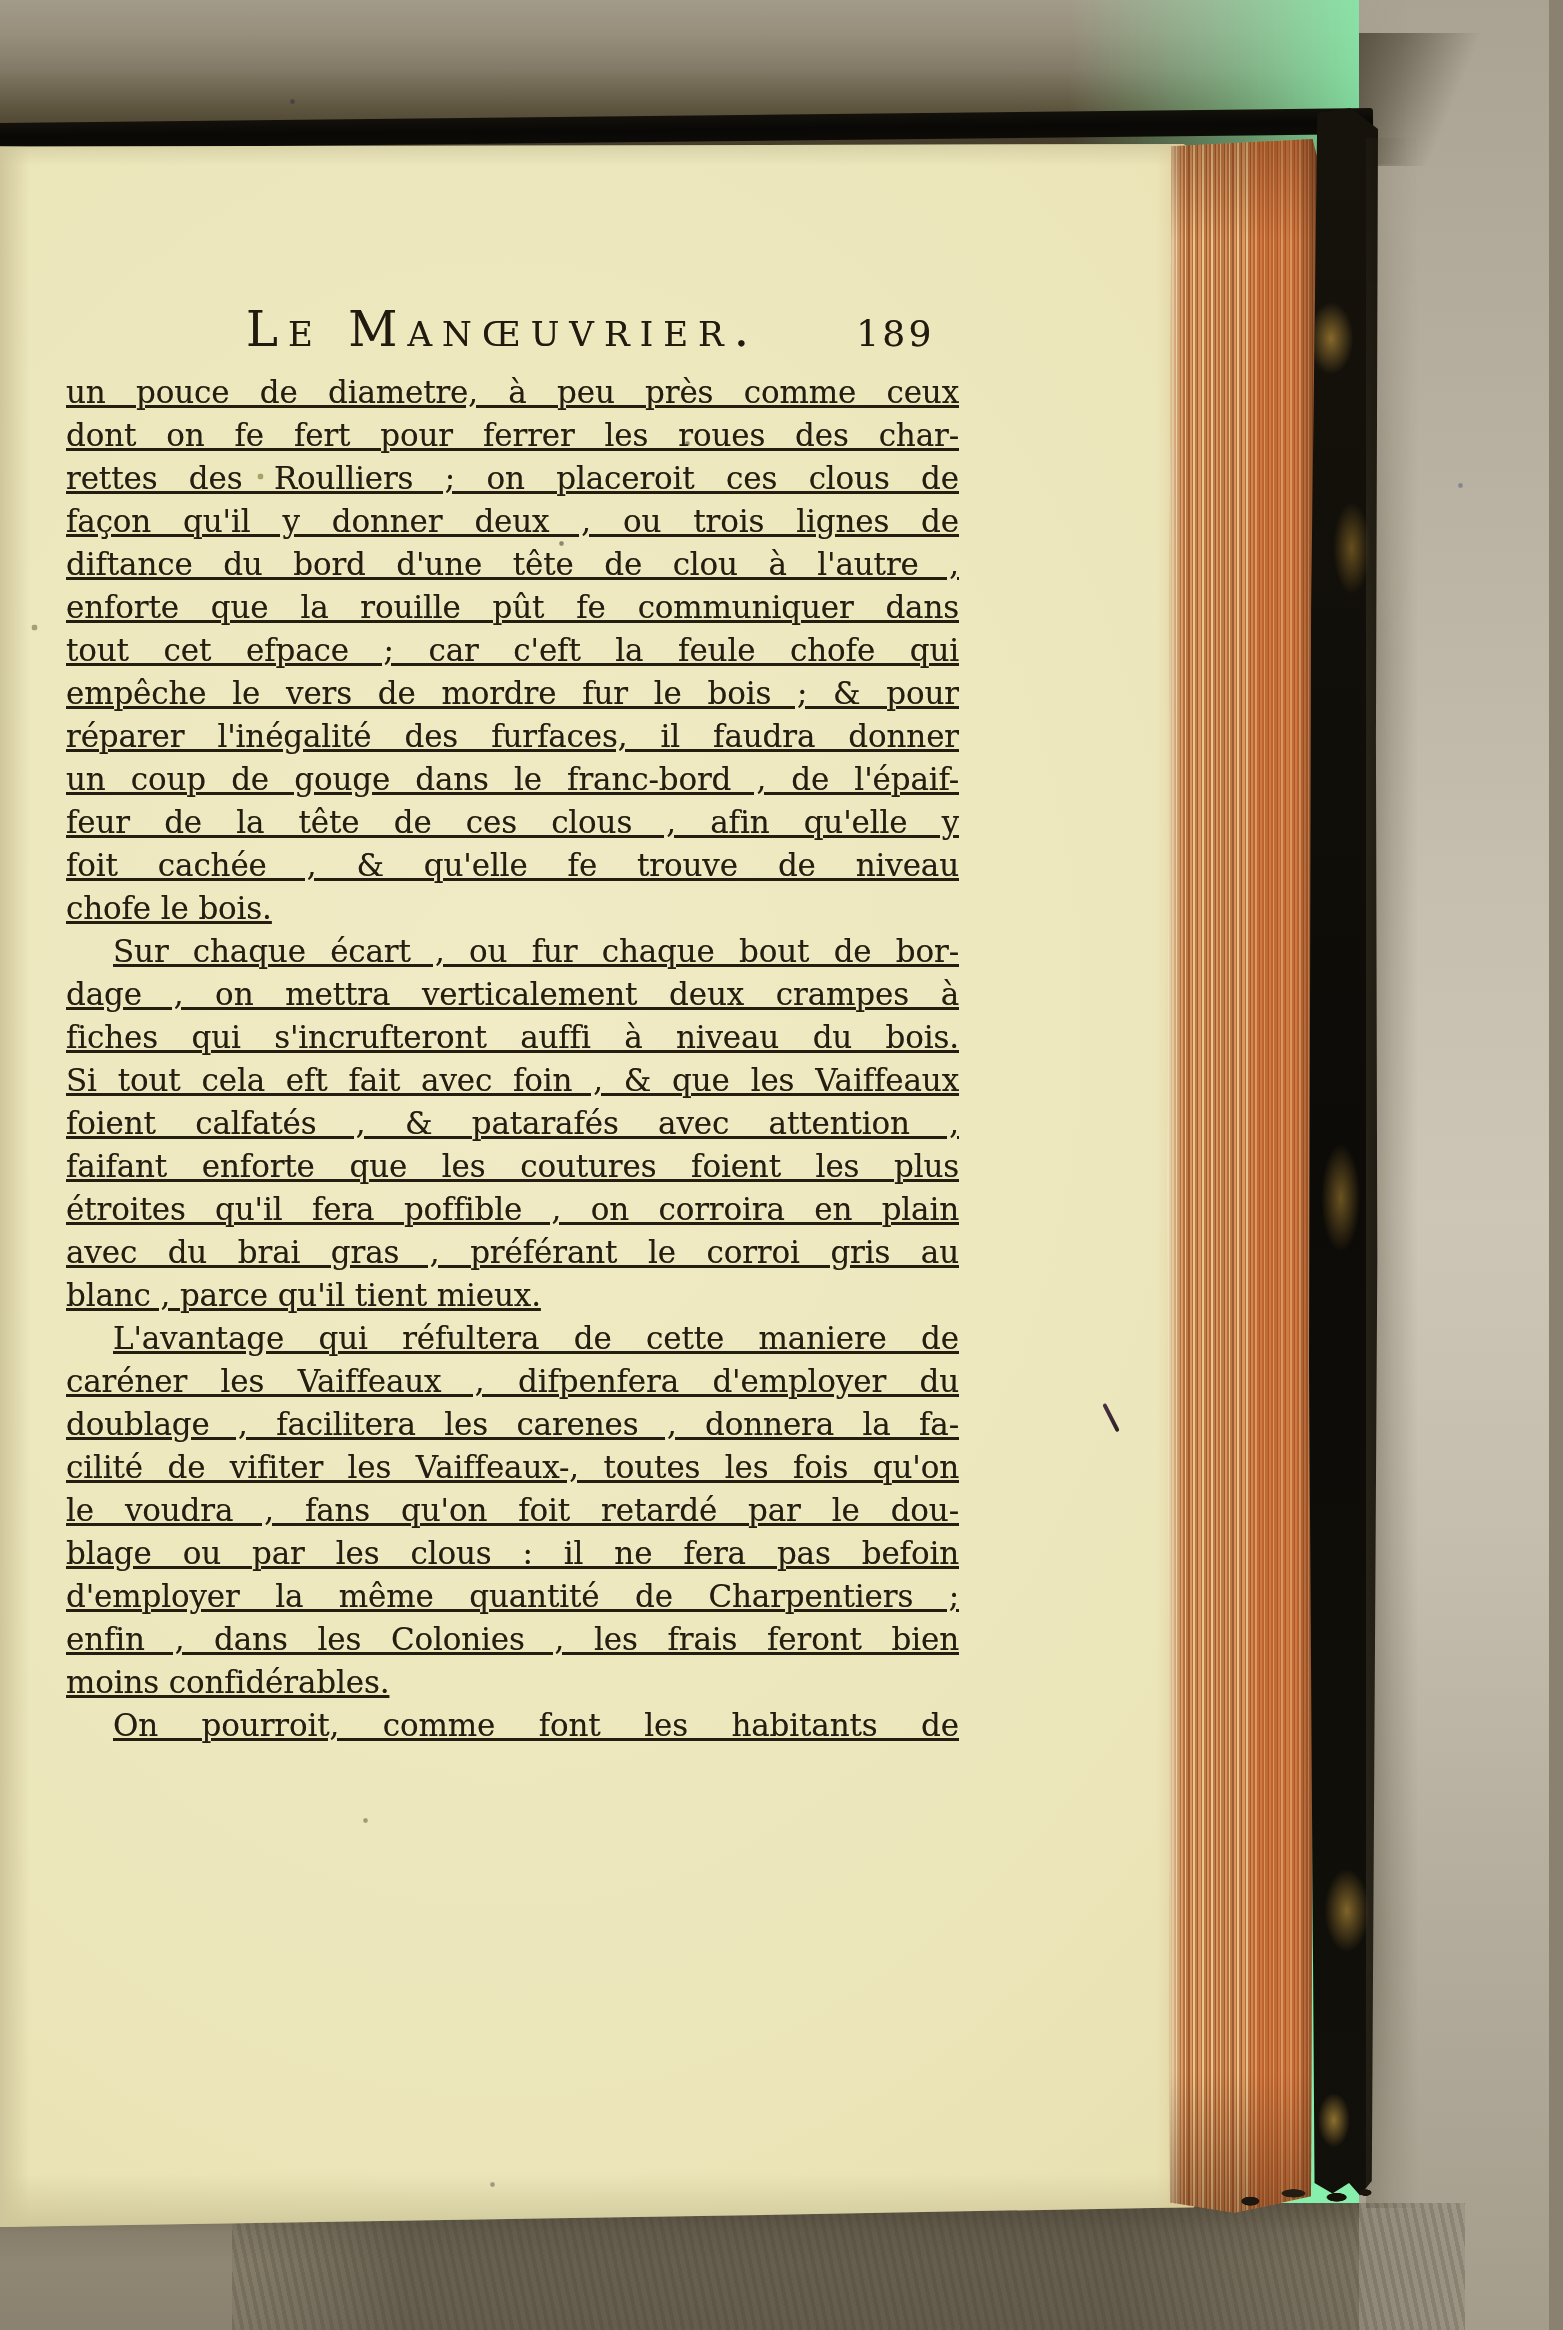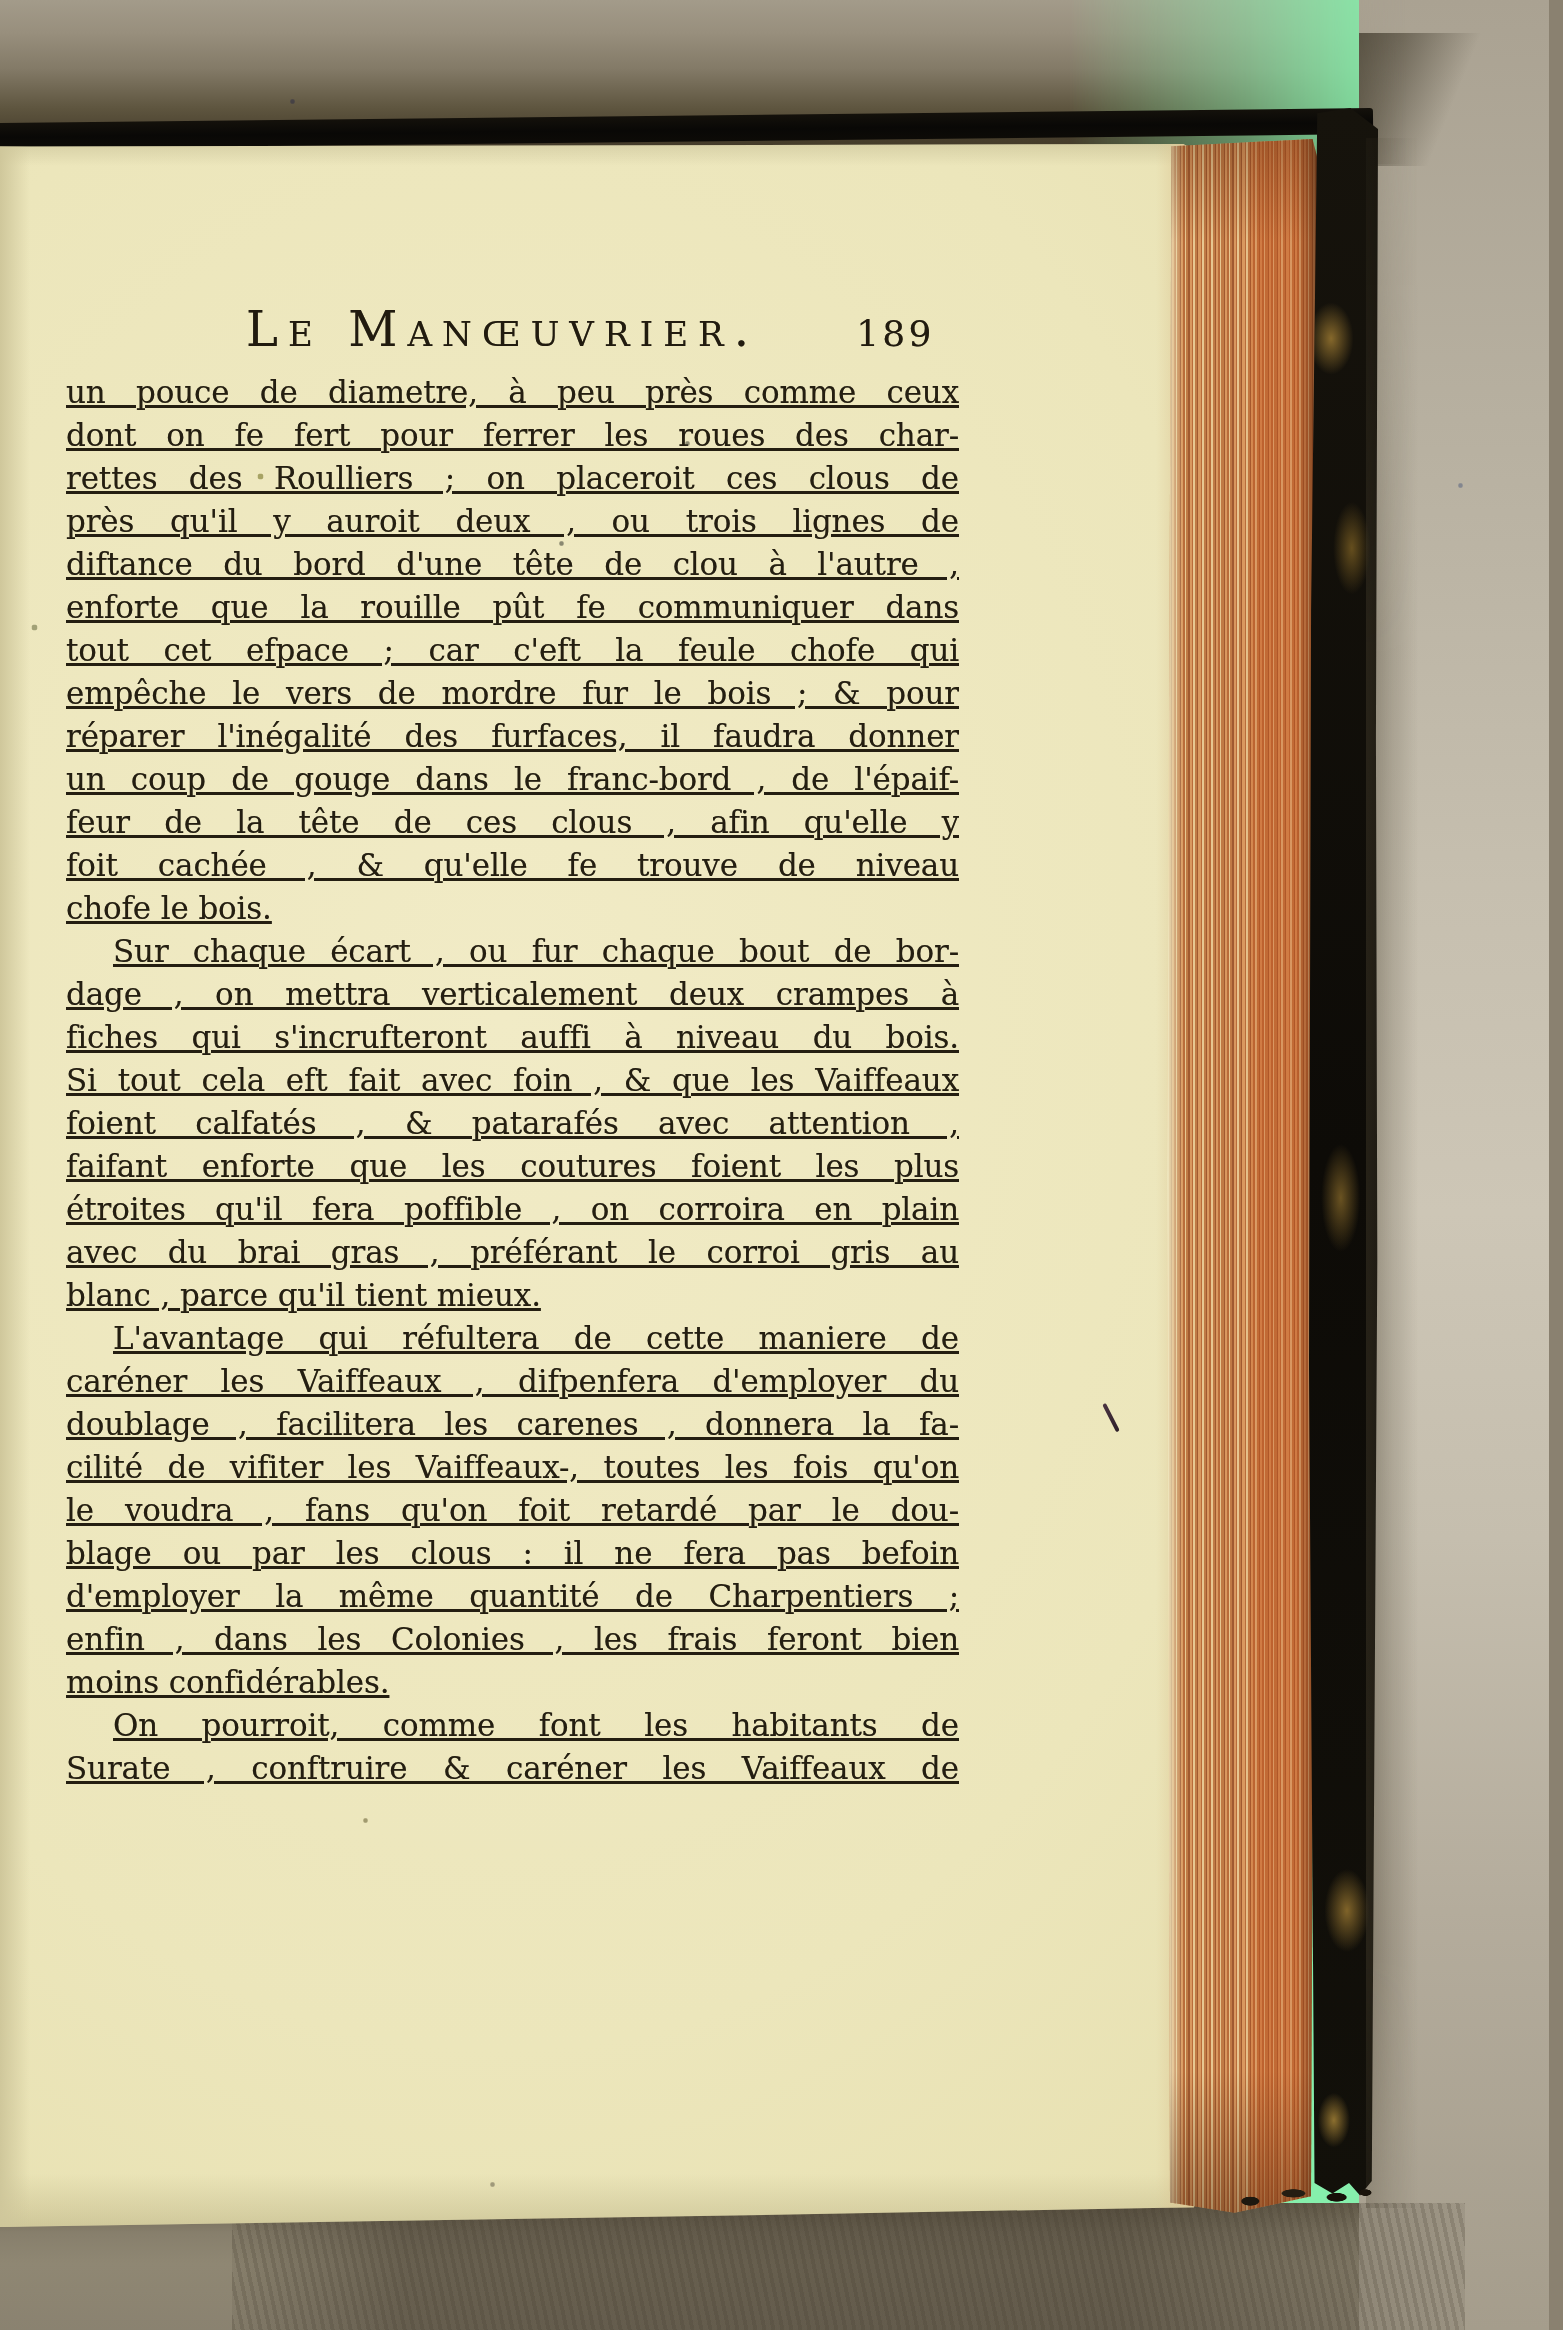--- a/index.html
+++ b/index.html
@@ -165,21 +165,21 @@
 
   <div class="page">
     <div class="header">
       <span class="title">Le Manœuvrier.</span>
       <span class="pagenum">189</span>
     </div>
     <div class="body">
         <div class="line">un pouce de diametre, à peu près comme ceux</div>
         <div class="line">dont on fe fert pour ferrer les roues des char-</div>
         <div class="line">rettes des Roulliers ; on placeroit ces clous de</div>
-        <div class="line">près qu'il y auroit deux , ou trois lignes de</div>
+        <div class="line">façon qu'il y donner deux , ou trois lignes de</div>
         <div class="line">diftance du bord d'une tête de clou à l'autre ,</div>
         <div class="line">enforte que la rouille pût fe communiquer dans</div>
         <div class="line">tout cet efpace ; car c'eft la feule chofe qui</div>
         <div class="line">empêche le vers de mordre fur le bois ; &amp; pour</div>
         <div class="line">réparer l'inégalité des furfaces, il faudra donner</div>
         <div class="line">un coup de gouge dans le franc-bord , de l'épaif-</div>
         <div class="line">feur de la tête de ces clous , afin qu'elle y</div>
         <div class="line">foit cachée , &amp; qu'elle fe trouve de niveau</div>
         <div class="line flush">chofe le bois.</div>
         <div class="line indent">Sur chaque écart , ou fur chaque bout de bor-</div>
@@ -194,21 +194,20 @@
         <div class="line indent">L'avantage qui réfultera de cette maniere de</div>
         <div class="line">caréner les Vaiffeaux , difpenfera d'employer du</div>
         <div class="line">doublage , facilitera les carenes , donnera la fa-</div>
         <div class="line">cilité de vifiter les Vaiffeaux-, toutes les fois qu'on</div>
         <div class="line">le voudra , fans qu'on foit retardé par le dou-</div>
         <div class="line">blage ou par les clous : il ne fera pas befoin</div>
         <div class="line">d'employer la même quantité de Charpentiers ;</div>
         <div class="line">enfin , dans les Colonies , les frais feront bien</div>
         <div class="line flush">moins confidérables.</div>
         <div class="line indent">On pourroit, comme font les habitants de</div>
-        <div class="line">Surate , conftruire &amp; caréner les Vaiffeaux de</div>
       </div>
   </div>
 
   <div class="fore-edge"></div>
 
   <div class="cover-edge"></div>
 
   <div class="cover-shadow"></div>
 
   <div class="frays"></div>

